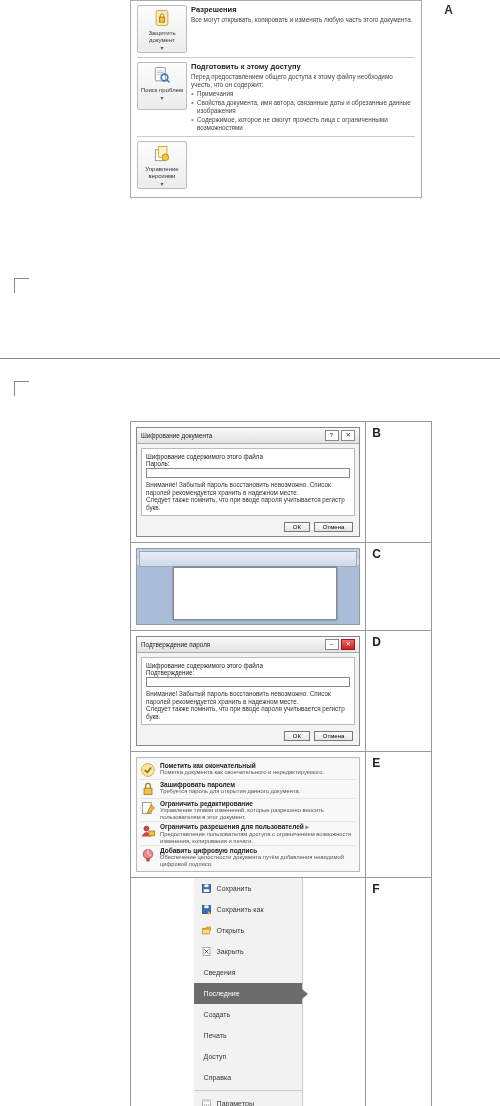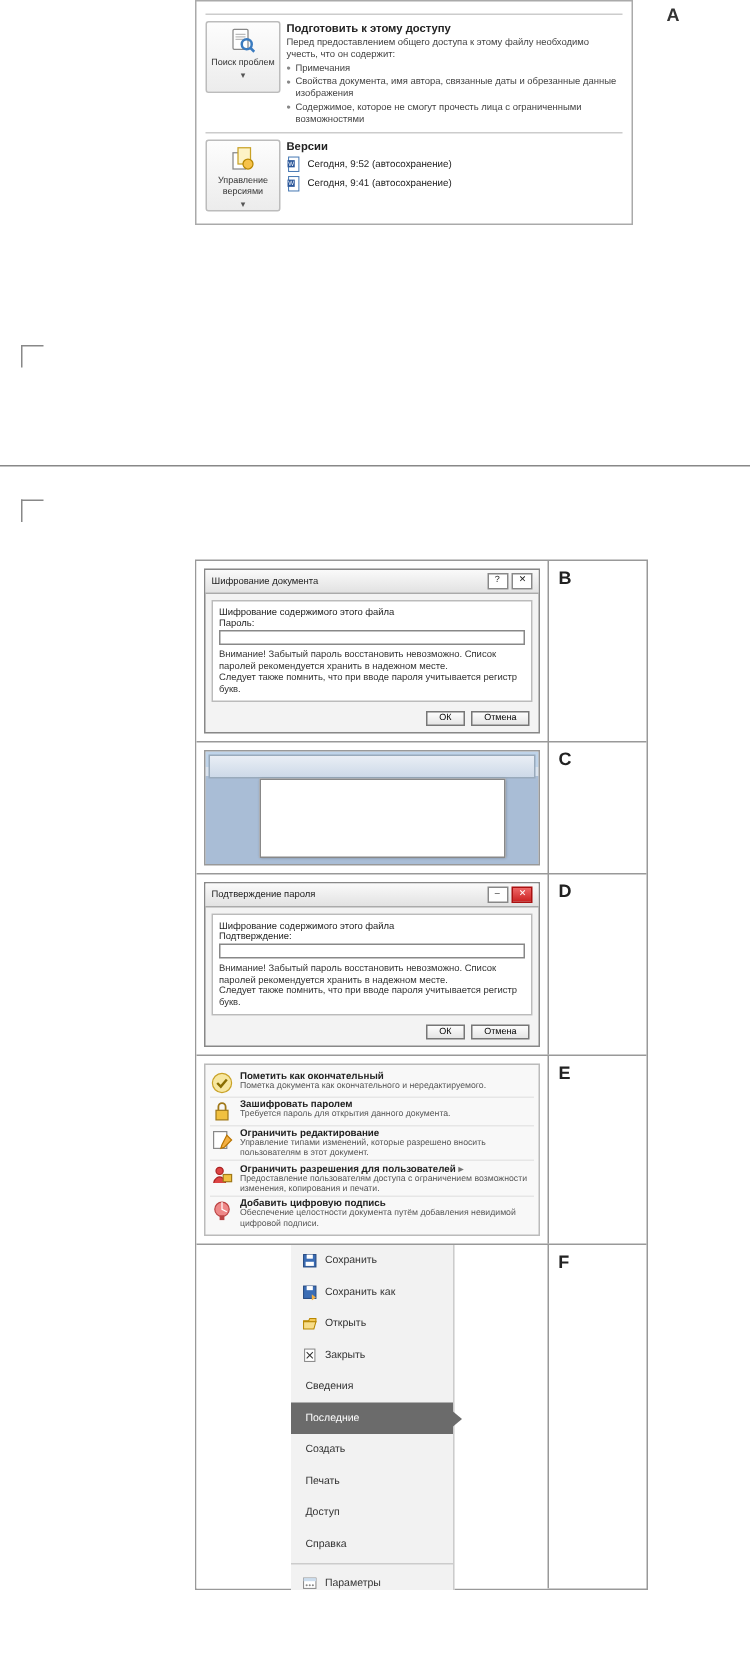--- a/index.html
+++ b/index.html
@@ -62,20 +62,36 @@
   
   svg{display:block}
 </style>
 </head>
 <body>
 <div class="page">
 
 <div class="panel panelA">
   <div class="big-label">A</div>
 
+  <div class="sectA">
+    <div class="bigBtn">
+      <svg class="ico" viewBox="0 0 24 24">
+            <rect x="5" y="3" width="14" height="18" rx="2" fill="#f7e9b8" stroke="#c9a227"></rect>
+            <rect x="9" y="11" width="6" height="6" fill="#f0c040" stroke="#a07818"></rect>
+            <path d="M10 11v-2a2 2 0 0 1 4 0v2" fill="none" stroke="#a07818"></path>
+          </svg>
+      <span class="lbl">Защитить
+документ</span>
+      <span class="drop">▾</span>
+    </div>
+    <div style="flex:1">
+      <div class="sectTitle">Разрешения</div>
+      <div class="sectBody">Все могут открывать, копировать и изменять любую часть этого документа.</div>
+    </div>
+  </div>
 
   <div class="hr"></div>
 
   <div class="sectA">
     <div class="bigBtn">
       <svg class="ico" viewBox="0 0 24 24">
             <rect x="4" y="3" width="12" height="16" rx="1" fill="#fff" stroke="#888"></rect>
             <line x1="6" y1="7" x2="14" y2="7" stroke="#bbb"></line>
             <line x1="6" y1="9" x2="14" y2="9" stroke="#bbb"></line>
             <line x1="6" y1="11" x2="14" y2="11" stroke="#bbb"></line>
@@ -103,39 +119,20 @@
     <div class="bigBtn">
       <svg class="ico" viewBox="0 0 24 24">
             <rect x="4" y="7" width="10" height="13" fill="#fff" stroke="#888"></rect>
             <rect x="8" y="3" width="10" height="13" fill="#fdf3c7" stroke="#c9a227"></rect>
             <circle cx="16" cy="16" r="4" fill="#f6c24a" stroke="#b88700"></circle>
           </svg>
       <span class="lbl">Управление
 версиями</span>
       <span class="drop">▾</span>
     </div>
-    <div style="flex:1">
-      <div class="sectTitle">Версии</div>
-      <div class="verItem">
-        <svg class="smIco" viewBox="0 0 16 16">
-              <rect x="2" y="1" width="10" height="14" fill="#fff" stroke="#4a7bb5"></rect>
-              <rect x="1" y="4" width="7" height="7" fill="#2b579a"></rect>
-              <text x="4.5" y="9.5" text-anchor="middle" fill="#fff" font-size="6" font-family="Arial">W</text>
-            </svg>
-        <span>Сегодня, 9:52 (автосохранение)</span>
-      </div>
-      <div class="verItem">
-        <svg class="smIco" viewBox="0 0 16 16">
-              <rect x="2" y="1" width="10" height="14" fill="#fff" stroke="#4a7bb5"></rect>
-              <rect x="1" y="4" width="7" height="7" fill="#2b579a"></rect>
-              <text x="4.5" y="9.5" text-anchor="middle" fill="#fff" font-size="6" font-family="Arial">W</text>
-            </svg>
-        <span>Сегодня, 9:41 (автосохранение)</span>
-      </div>
-    </div>
   </div>
 </div>
 
 <div style="height:90px;position:relative">
       <div class="crop" style="top:80px"></div>
     </div>
 <div class="hline"></div>
 <div style="height:10px;position:relative">
       <div class="crop" style="top:-30px"></div>
     </div>

